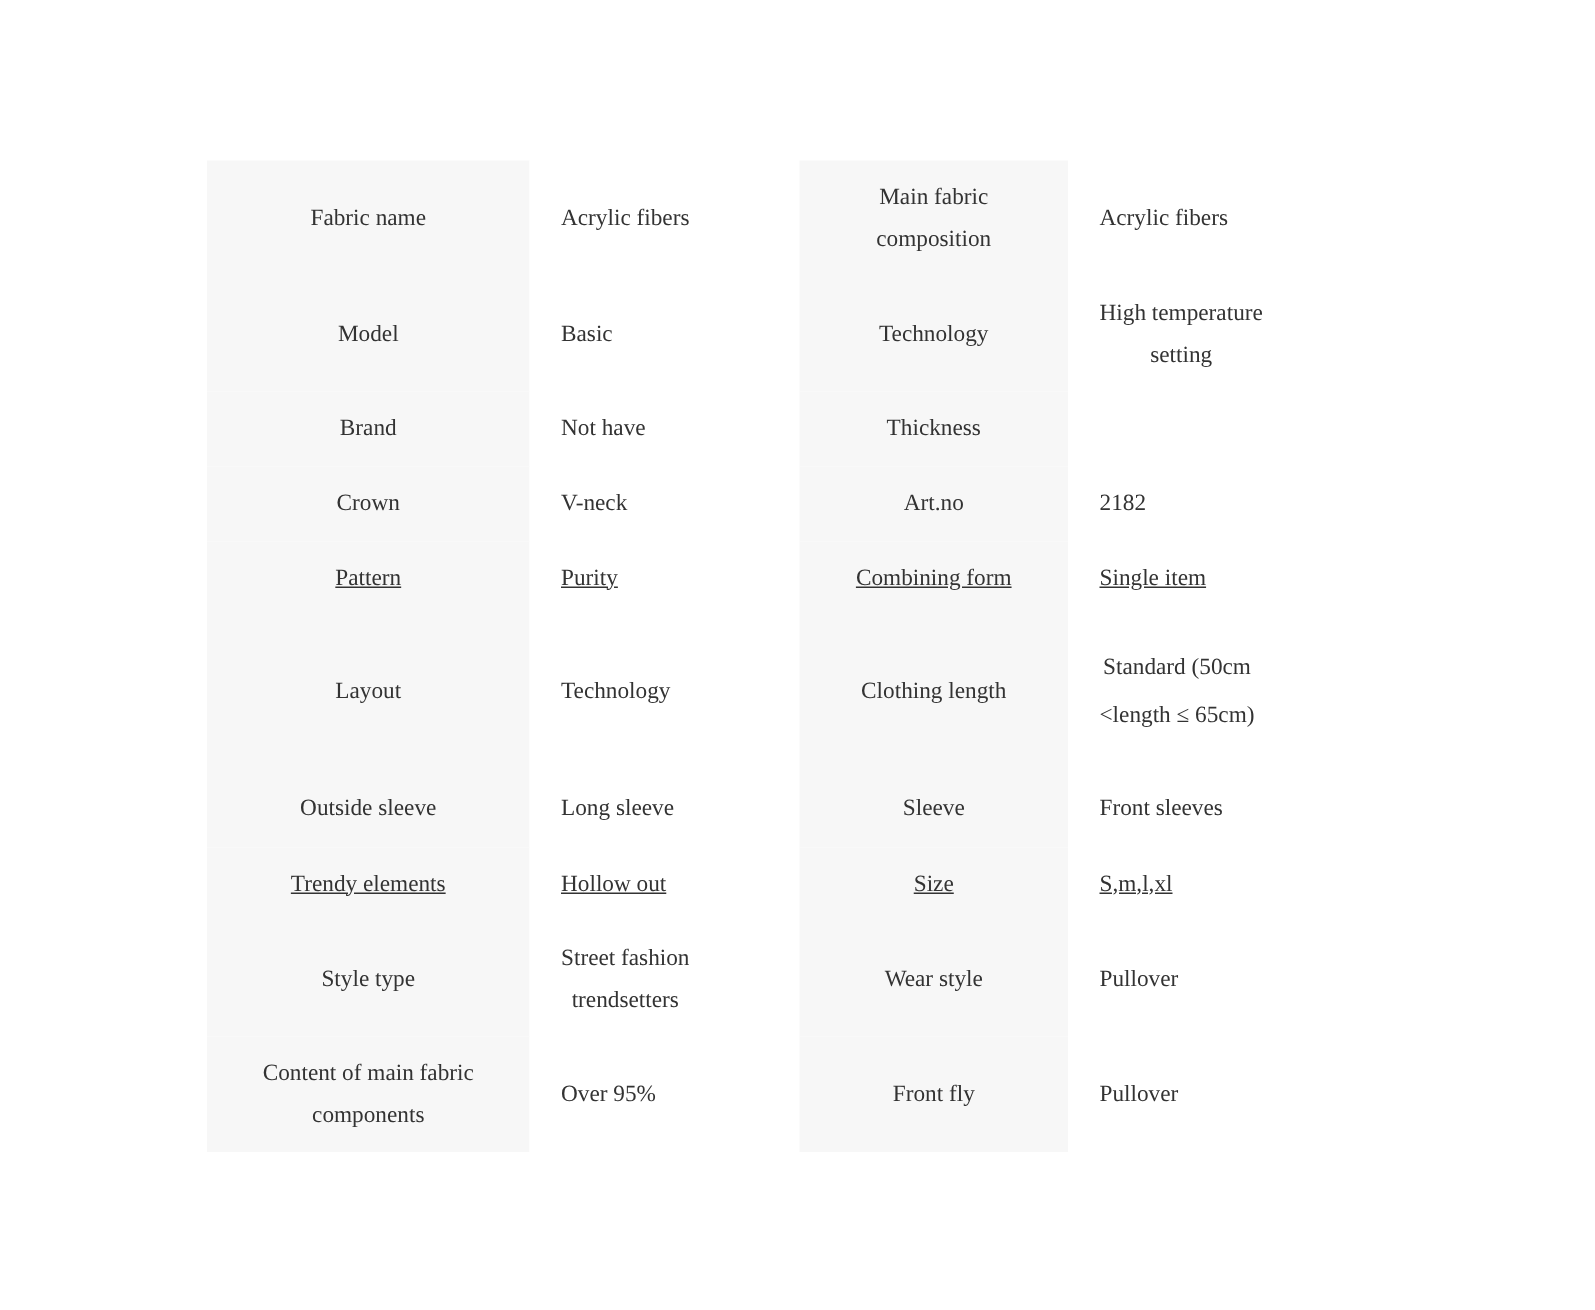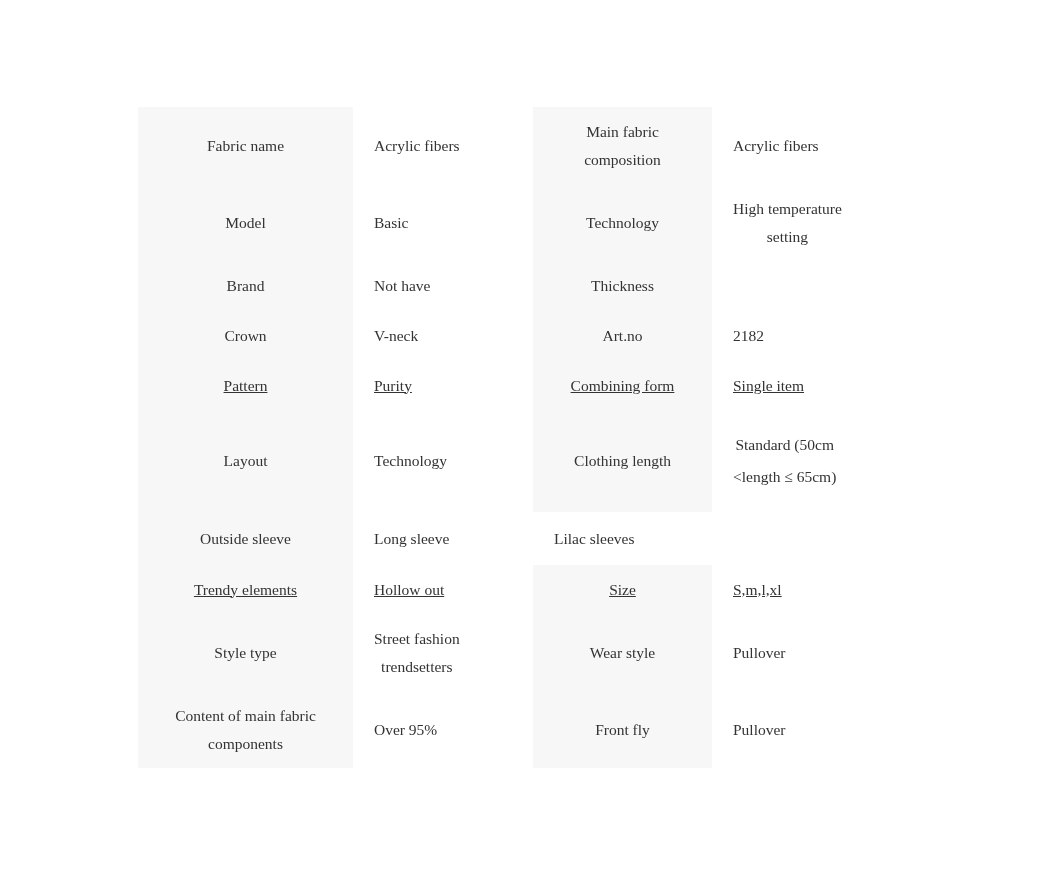--- a/index.html
+++ b/index.html
@@ -100,21 +100,22 @@
     <div class="cell label-cell">Layout</div>
     <div class="cell value-cell">Technology</div>
     <div class="cell label-cell">Clothing length</div>
     <div class="cell value-cell spread">Standard (50cm
 &lt;length ≤ 65cm)</div>
   </div>
 
   <div class="spec-row h53">
     <div class="cell label-cell">Outside sleeve</div>
     <div class="cell value-cell">Long sleeve</div>
-    <div class="cell value-cell">Lilac sleeves</div>
+    <div class="cell label-cell">Sleeve</div>
+    <div class="cell value-cell">Front sleeves</div>
   </div>
 
   <div class="spec-row h49">
     <div class="cell label-cell">Trendy elements</div>
     <div class="cell value-cell">Hollow out</div>
     <div class="cell label-cell">Size</div>
     <div class="cell value-cell">S,m,l,xl</div>
   </div>
 
   <div class="spec-row h77">

